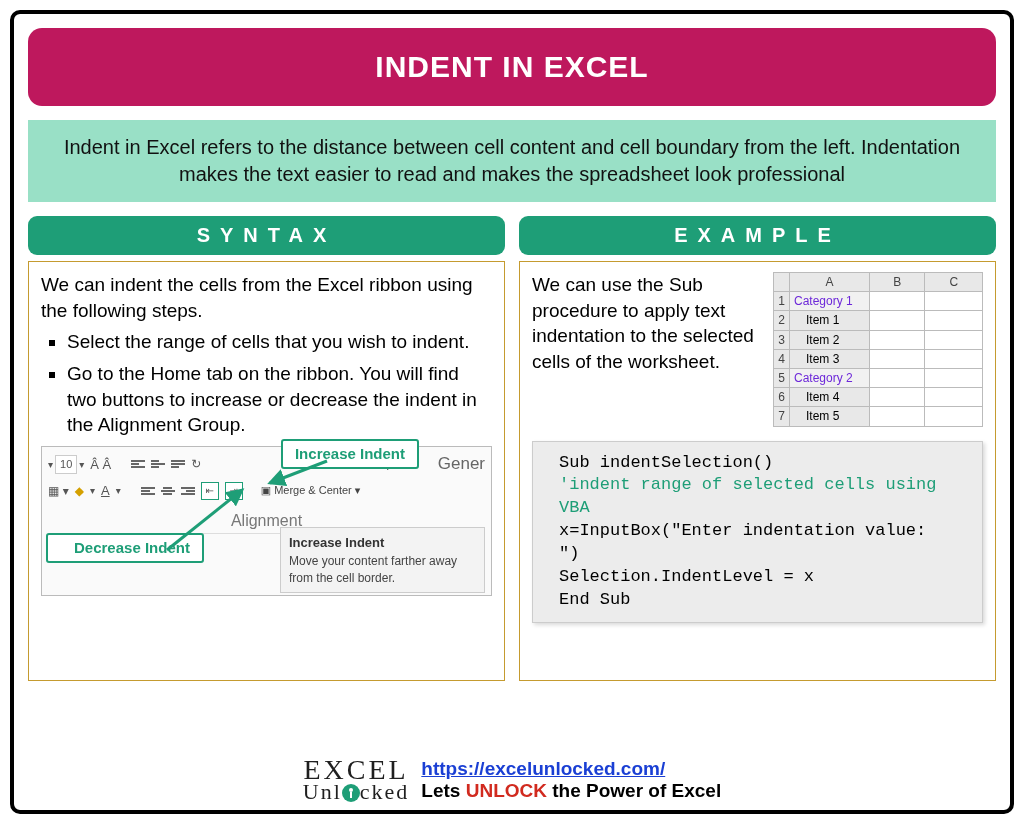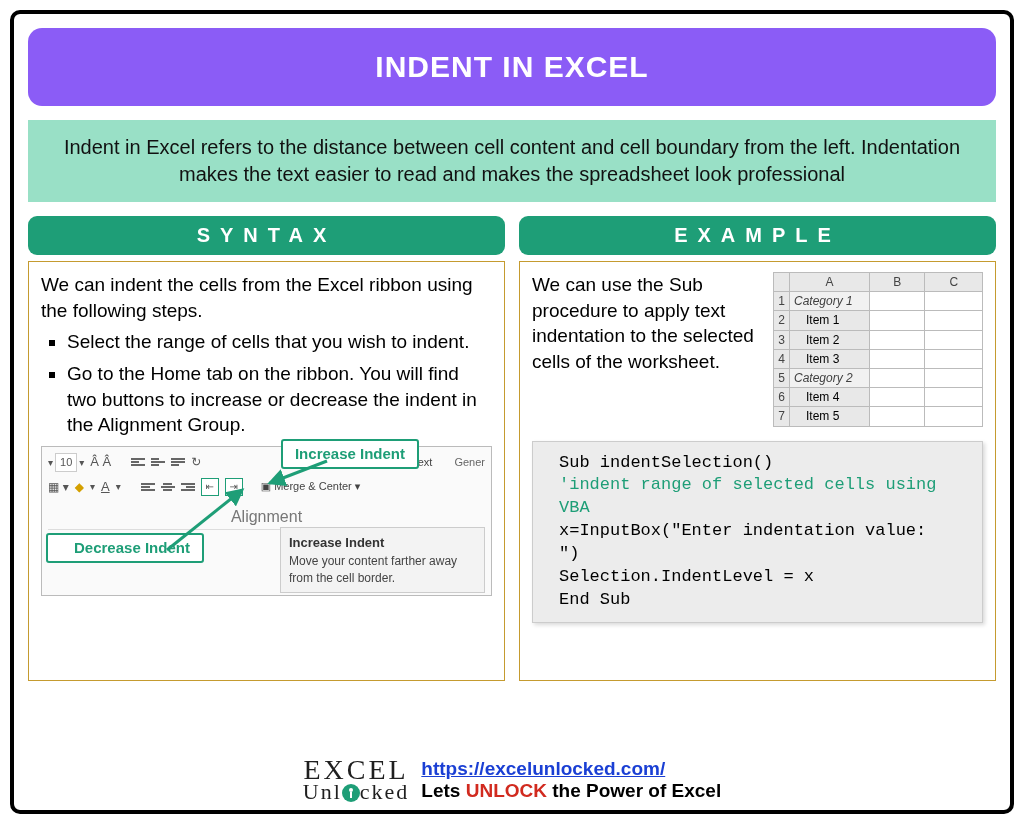--- a/index.html
+++ b/index.html
@@ -13,21 +13,21 @@
   .outer {
     border: 4px solid #000;
     border-radius: 10px;
     width: 1004px;
     height: 804px;
     margin: 10px;
     padding: 14px 14px 6px 14px;
     position: relative;
   }
   .title-bar {
-    background: #8b5cf6;
+    background: #be185d;
     color: #fff;
     text-align: center;
     font-weight: 700;
     font-size: 30px;
     letter-spacing: 1px;
     padding: 22px 20px;
     border-radius: 14px;
   }
   .desc-box {
     background: #99e0c6;
@@ -128,21 +128,21 @@
     padding: 1px 4px;
     height: 18px;
   }
   .mini-sheet th {
     background: #e8e8e8; font-weight: 400; color: #444; text-align: center;
   }
   .mini-sheet .rowhdr {
     background: #e8e8e8; text-align: center; width: 16px; color: #444;
   }
   .mini-sheet .colA { width: 80px; }
-  .cat { font-style: italic; color: #404040; background: #f1f1f1;}
+  .cat { color: #6d28d9; background: #f1f1f1;}
   .item { background: #e8e8e8; padding-left: 16px !important; }
   
   .code-box {
     background: #ececec;
     border: 1px solid #ccc;
     box-shadow: 2px 2px 4px rgba(0,0,0,0.15);
     padding: 10px 26px;
     font-size: 17px;
     margin-top: 14px;
     line-height: 1.35;
@@ -227,21 +227,21 @@
               </span>
             <span class="align-bars">
                 <span></span>
                 <span></span>
                 <span style="width:8px;"></span>
               </span>
             <span style="font-size:12px;">↻</span>
             <span style="flex:1"></span>
             <span style="font-size:11px;color:#444;">☰ <span>Wrap Text</span></span>
             <span style="width:10px;"></span>
-            <span style="font-size:11px;color:#666;text-align:center;">Gener</span>
+            <span style="font-size:17px;color:#666;text-align:center;">Gener</span>
           </div>
           <div class="ribbon-row" style="margin-top:6px;">
             <span style="font-size:12px;">▦ ▾</span>
             <span style="font-size:12px;color:#d4a000;">◆</span>
               <span style="font-size:10px;">▾</span>
             <span style="font-size:13px;text-decoration:underline;">A</span>
               <span style="font-size:10px;">▾</span>
             <span style="width:8px;"></span>
             <span class="align-bars">
                 <span></span>

